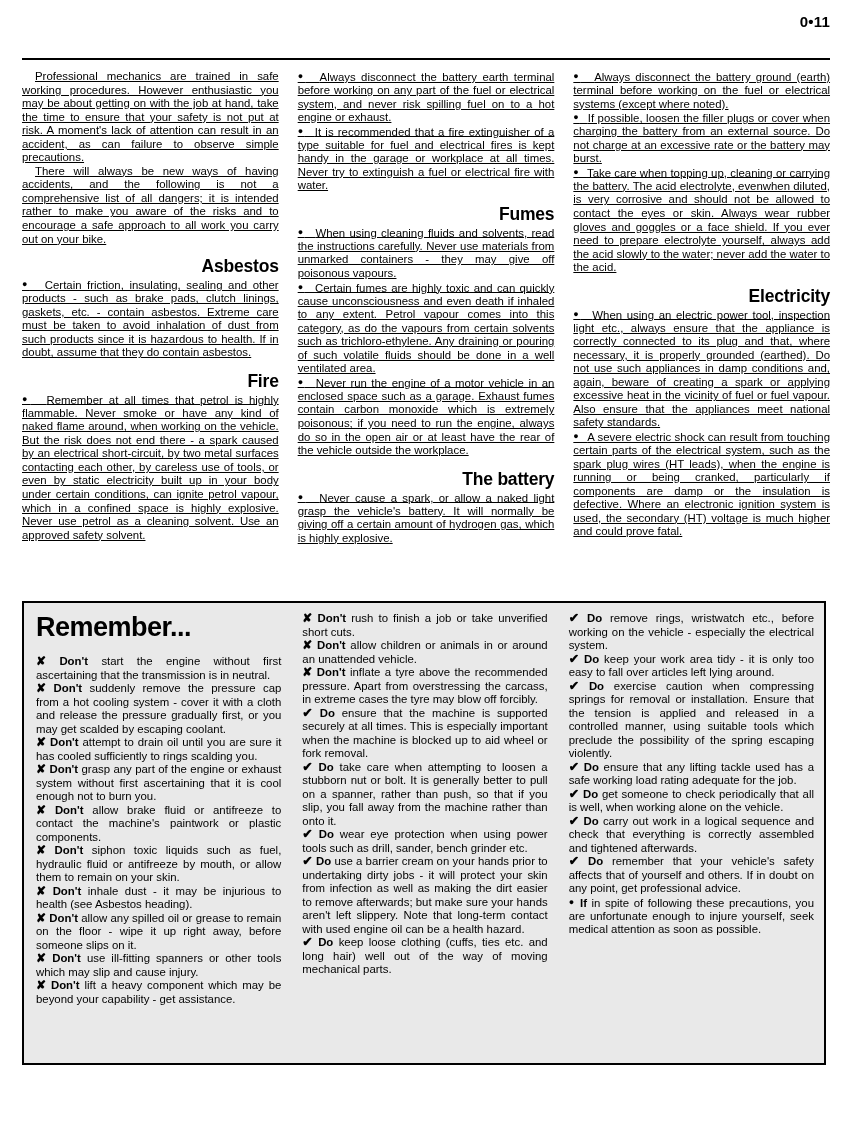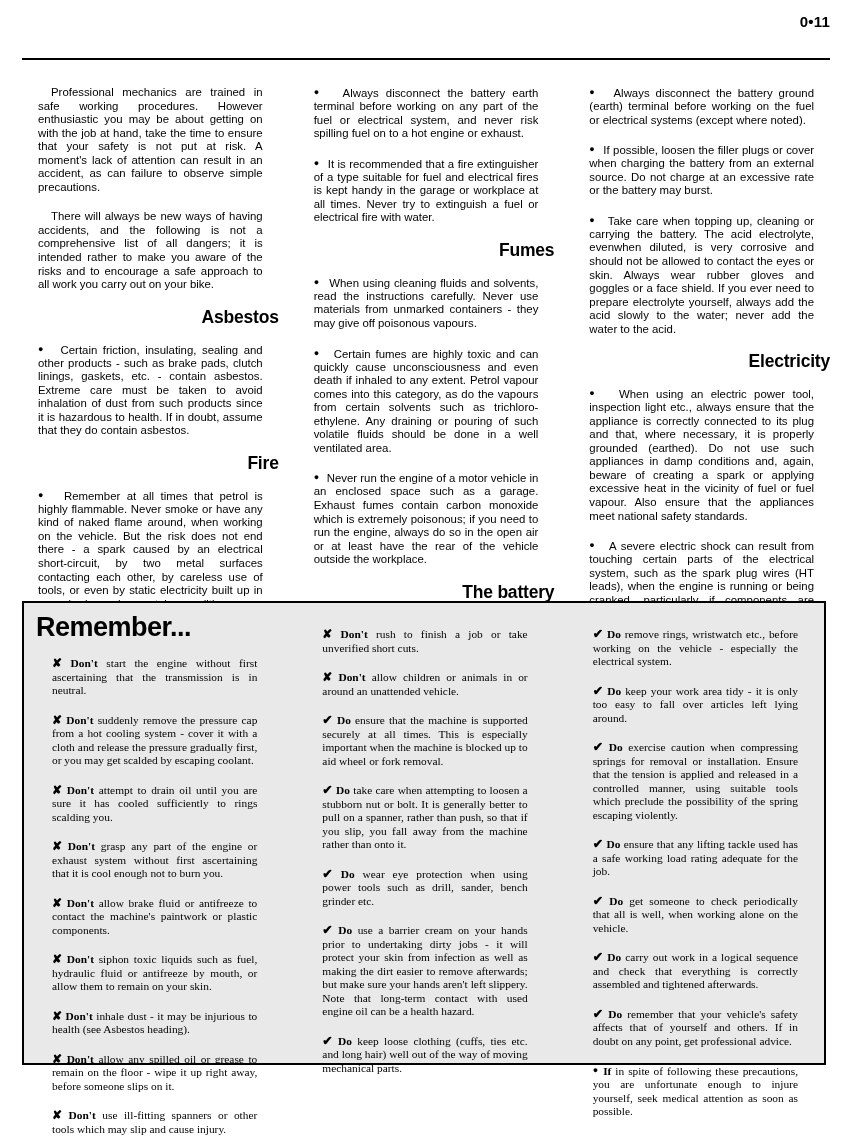--- a/index.html
+++ b/index.html
@@ -68,23 +68,24 @@
   }
   .col {
     width: 257px;
     font-size: 11.4px;
     line-height: 13.55px;
     text-align: justify;
     -webkit-hyphens: none;
     hyphens: none;
   }
   .col p {
-    margin: 16px;
+    margin: 0;
     text-align: justify;
     text-justify: inter-word;
+    text-decoration: underline;
   }
   .col p.indent {
     text-indent: 13px;
   }
   .col h2 {
     font-size: 17.5px;
     font-weight: bold;
     margin: 12px 0 2px 0;
     line-height: 1.08;
     text-align: right;
@@ -120,32 +121,31 @@
     box-sizing: border-box;
   }
   .remember-inner {
     position: absolute;
     left: 0; top: 0;
     width: 100%;
     height: 100%;
     display: flex;
     box-sizing: border-box;
     padding: 9px 10px 8px 12px;
-    gap: 33px;
+    gap: 21px;
   }
   .rcol {
     width: 252px;
     font-size: 11.4px;
     line-height: 13.5px;
     text-align: justify;
   }
   .rcol p {
-    margin: 16px;
-    text-align: justify;
-    font-family: Liberation Serif, serif;
+    margin: 0;
+    text-align: justify;
   }
   .remember-title {
     font-size: 27px;
     font-weight: bold;
     letter-spacing: -0.5px;
     margin: 2px 0 14px 0;
     line-height: 1;
   }
   .mark-x {
     font-weight: bold;
@@ -225,20 +225,21 @@
             <p><span class="mark-x">✘</span>&nbsp;<span class="lead">Don't</span> <span>inhale dust - it may be injurious to health (see Asbestos heading).</span></p>
             <p><span class="mark-x">✘</span>&nbsp;<span class="lead">Don't</span> <span>allow any spilled oil or grease to remain on the floor - wipe it up right away, before someone slips on it.</span></p>
             <p><span class="mark-x">✘</span>&nbsp;<span class="lead">Don't</span> <span>use ill-fitting spanners or other tools which may slip and cause injury.</span></p>
             <p><span class="mark-x">✘</span>&nbsp;<span class="lead">Don't</span> <span>lift a heavy component which may be beyond your capability - get assistance.</span></p>
           </div>
       </div>
       <div class="rcol">
         <div>
             <p><span class="mark-x">✘</span>&nbsp;<span class="lead">Don't</span> <span>rush to finish a job or take unverified short cuts.</span></p>
             <p><span class="mark-x">✘</span>&nbsp;<span class="lead">Don't</span> <span>allow children or animals in or around an unattended vehicle.</span></p>
+            <p><span class="mark-x">✘</span>&nbsp;<span class="lead">Don't</span> <span>inflate a tyre above the recommended pressure. Apart from overstressing the carcass, in extreme cases the tyre may blow off forcibly.</span></p>
             <p><span class="mark-check">✔</span>&nbsp;<span class="lead">Do</span> <span>ensure that the machine is supported securely at all times. This is especially important when the machine is blocked up to aid wheel or fork removal.</span></p>
             <p><span class="mark-check">✔</span>&nbsp;<span class="lead">Do</span> <span>take care when attempting to loosen a stubborn nut or bolt. It is generally better to pull on a spanner, rather than push, so that if you slip, you fall away from the machine rather than onto it.</span></p>
             <p><span class="mark-check">✔</span>&nbsp;<span class="lead">Do</span> <span>wear eye protection when using power tools such as drill, sander, bench grinder etc.</span></p>
             <p><span class="mark-check">✔</span>&nbsp;<span class="lead">Do</span> <span>use a barrier cream on your hands prior to undertaking dirty jobs - it will protect your skin from infection as well as making the dirt easier to remove afterwards; but make sure your hands aren't left slippery. Note that long-term contact with used engine oil can be a health hazard.</span></p>
             <p><span class="mark-check">✔</span>&nbsp;<span class="lead">Do</span> <span>keep loose clothing (cuffs, ties etc. and long hair) well out of the way of moving mechanical parts.</span></p>
           </div>
       </div>
       <div class="rcol">
         <div>
             <p><span class="mark-check">✔</span>&nbsp;<span class="lead">Do</span> <span>remove rings, wristwatch etc., before working on the vehicle - especially the electrical system.</span></p>

